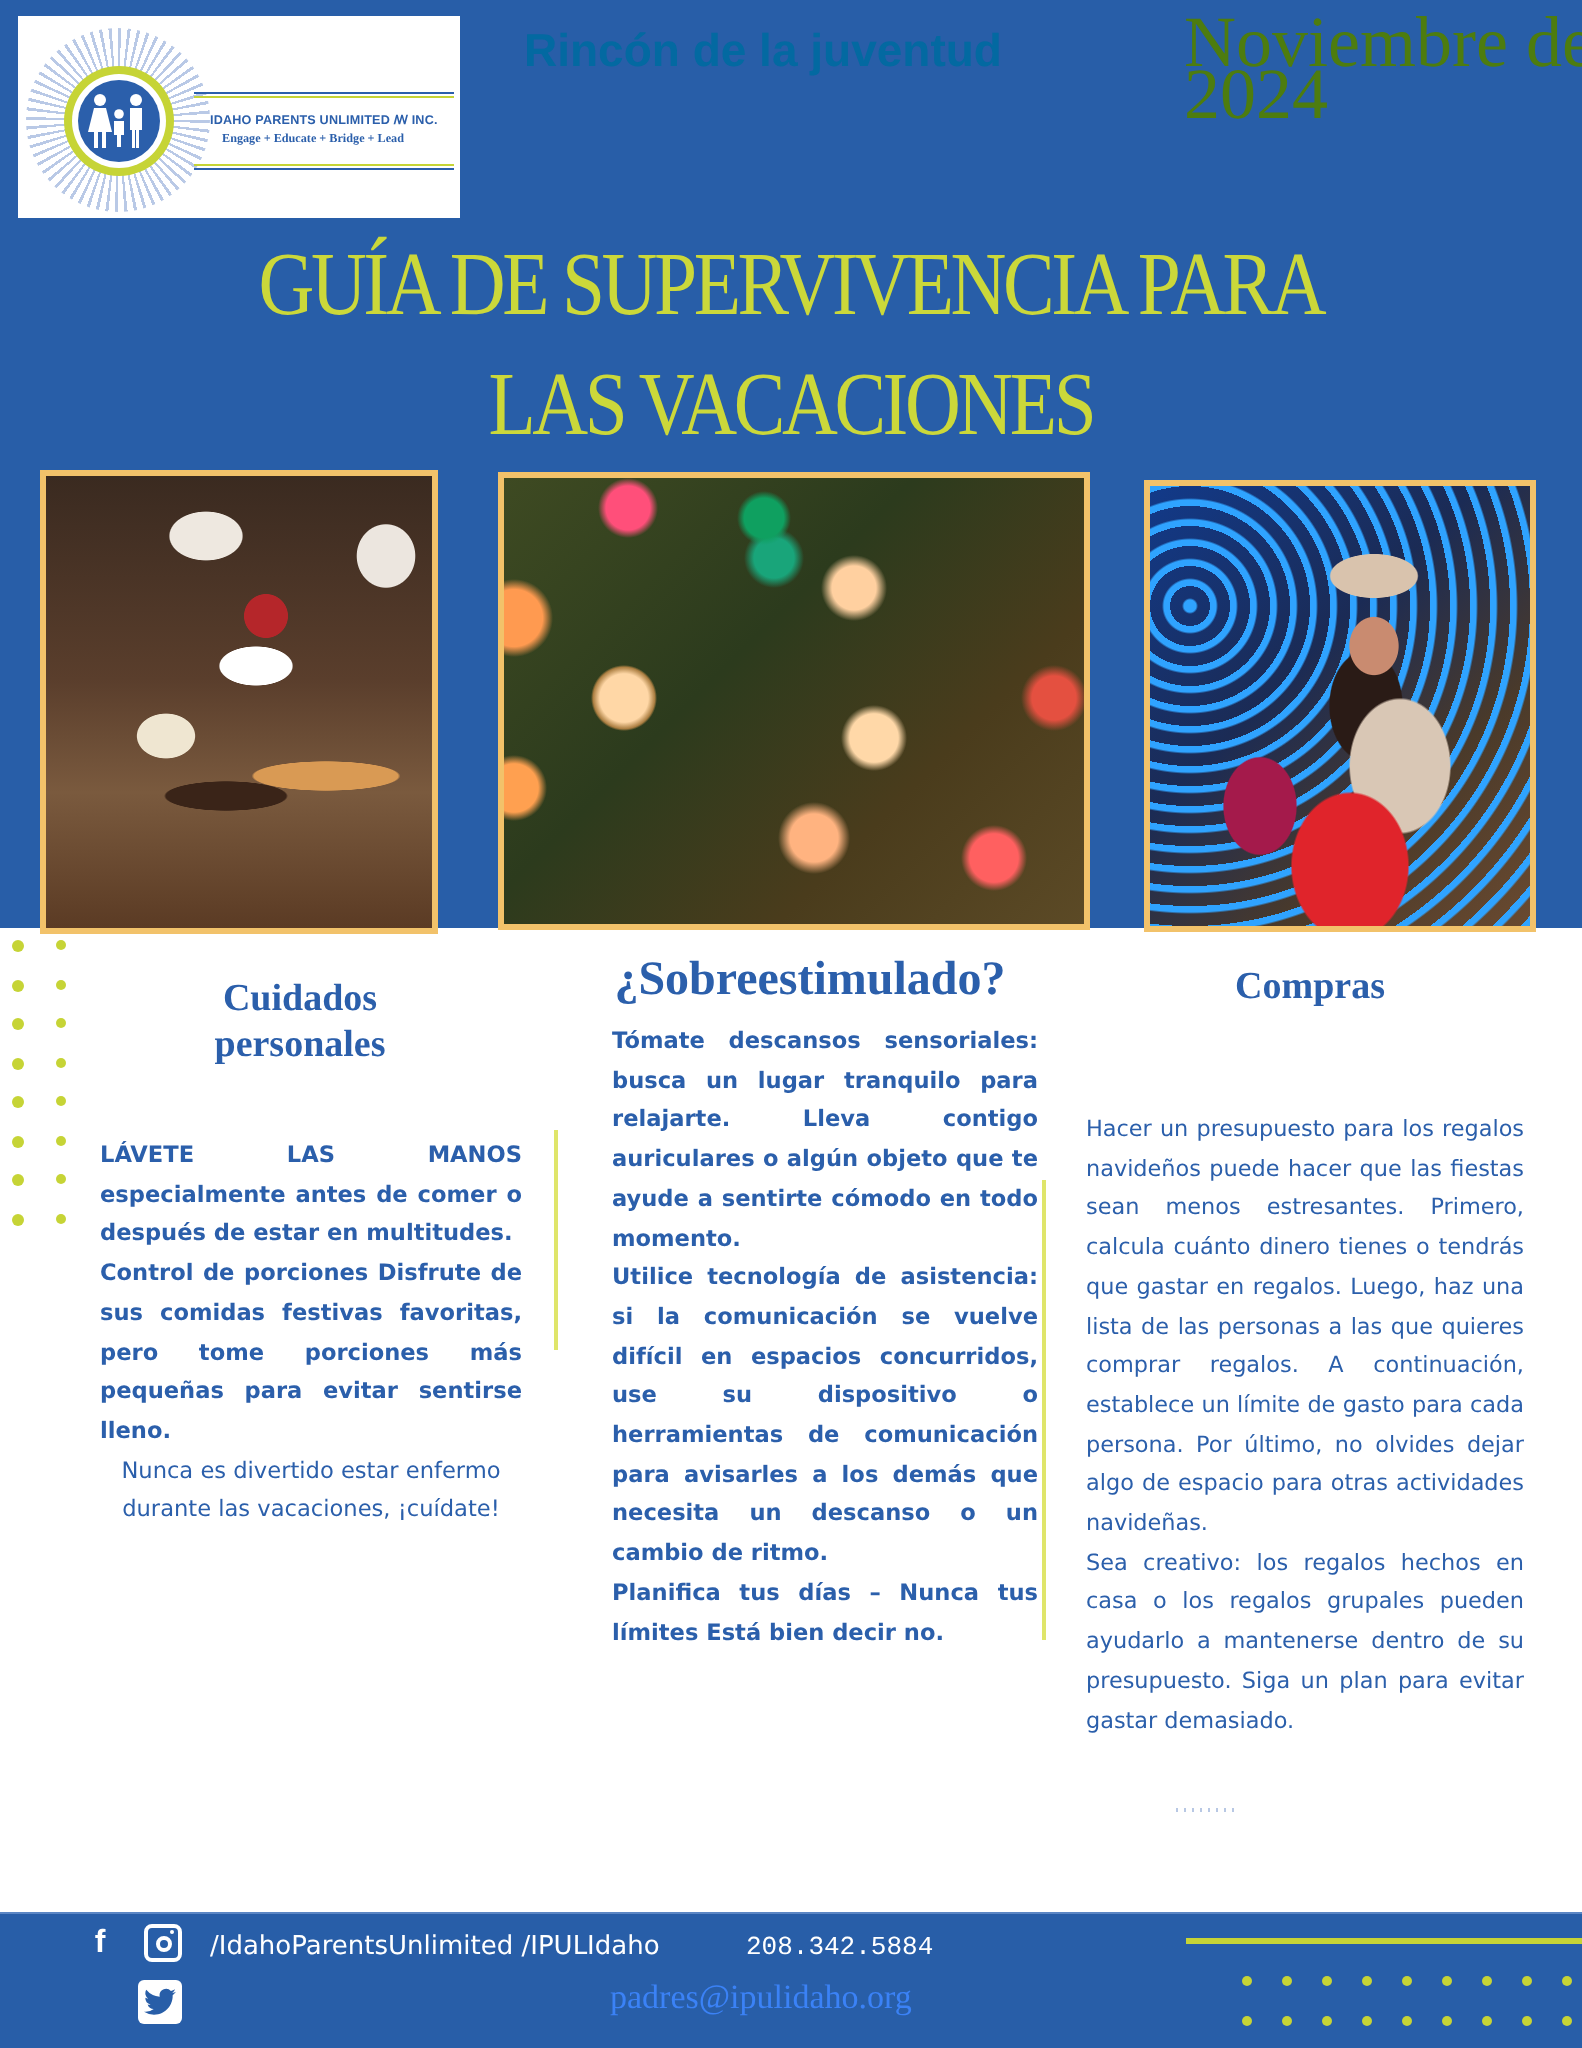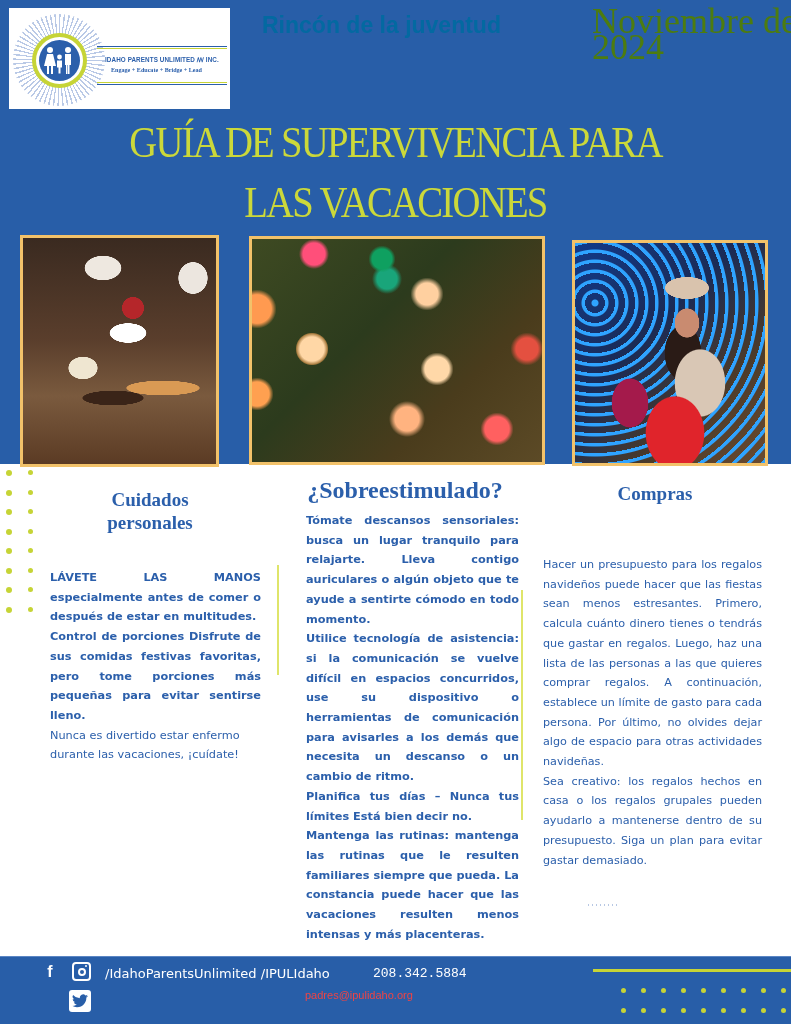--- a/index.html
+++ b/index.html
@@ -99,21 +99,21 @@
 
     
     .social-icon { position: absolute; color: #fff; display: flex; align-items: center; justify-content: center; }
     .fb { left: 44px; top: 963px; width: 12px; height: 18px; font-weight: bold; font-size: 16px; font-family: "Liberation Sans", sans-serif; }
     .ig { left: 72px; top: 962px; width: 19px; height: 19px; border: 2px solid #fff; border-radius: 4px; }
     .ig-inner { width: 8px; height: 8px; border: 2px solid #fff; border-radius: 50%; }
     .ig-dot { position: absolute; right: 2px; top: 1px; width: 2px; height: 2px; background: #fff; border-radius: 50%; }
     .tw { left: 69px; top: 990px; width: 22px; height: 22px; background: #fff; border-radius: 3px; }
     .footer-handles { position: absolute; left: 105px; top: 966px; font-family: "DejaVu Sans", sans-serif; font-size: 13px; color: #fff; white-space: nowrap; }
     .footer-phone { position: absolute; left: 373px; top: 966px; font-family: Liberation Mono, monospace; font-size: 13px; color: #fff; white-space: nowrap; }
-    .footer-email { position: absolute; left: 305px; top: 989px; font-family: Liberation Sans, sans-serif; font-size: 11px; color: #ef4444; white-space: nowrap; }
+    .footer-email { position: absolute; left: 305px; top: 989px; font-family: Liberation Serif, serif; font-size: 17px; color: #3b82f6; white-space: nowrap; }
   </style>
 </head>
 <body>
 
 <div class="top-band"></div>
 
 <div class="logo-box">
   <div class="logo-rays"></div>
   <div class="logo-ring"></div>
   <div class="logo-inner"></div>
@@ -164,30 +164,29 @@
   <span class="dot"></span>
     <span class="dot"></span>
   <span class="dot"></span>
     <span class="dot"></span>
 </div>
 
 <div class="col-heading h1">Cuidados personales</div>
 <div class="col-text c1">
   <p class="b">LÁVETE LAS MANOS especialmente antes de comer o después de estar en multitudes.</p>
   <p class="b">Control de porciones Disfrute de sus comidas festivas favoritas, pero tome porciones más pequeñas para evitar sentirse lleno.</p>
-  <p style="text-align:left">Nunca es divertido estar enfermo durante las vacaciones, ¡cuídate!</p>
+  <p style="text-align:center">Nunca es divertido estar enfermo durante las vacaciones, ¡cuídate!</p>
 </div>
 <div class="vline v1"></div>
 
 <div class="col-heading h2">¿Sobreestimulado?</div>
 <div class="col-text c2">
   <p class="b">Tómate descansos sensoriales: busca un lugar tranquilo para relajarte. Lleva contigo auriculares o algún objeto que te ayude a sentirte cómodo en todo momento.</p>
   <p class="b">Utilice tecnología de asistencia: si la comunicación se vuelve difícil en espacios concurridos, use su dispositivo o herramientas de comunicación para avisarles a los demás que necesita un descanso o un cambio de ritmo.</p>
   <p class="b">Planifica tus días – Nunca tus límites Está bien decir no.</p>
-  <p class="b">Mantenga las rutinas: mantenga las rutinas que le resulten familiares siempre que pueda. La constancia puede hacer que las vacaciones resulten menos intensas y más placenteras.</p>
 </div>
 <div class="vline v2"></div>
 
 <div class="col-heading h3">Compras</div>
 <div class="col-text c3">
   <p>Hacer un presupuesto para los regalos navideños puede hacer que las fiestas sean menos estresantes. Primero, calcula cuánto dinero tienes o tendrás que gastar en regalos. Luego, haz una lista de las personas a las que quieres comprar regalos. A continuación, establece un límite de gasto para cada persona. Por último, no olvides dejar algo de espacio para otras actividades navideñas.</p>
   <p>Sea creativo: los regalos hechos en casa o los regalos grupales pueden ayudarlo a mantenerse dentro de su presupuesto. Siga un plan para evitar gastar demasiado.</p>
 </div>
 <div class="faint-dots"></div>
 

